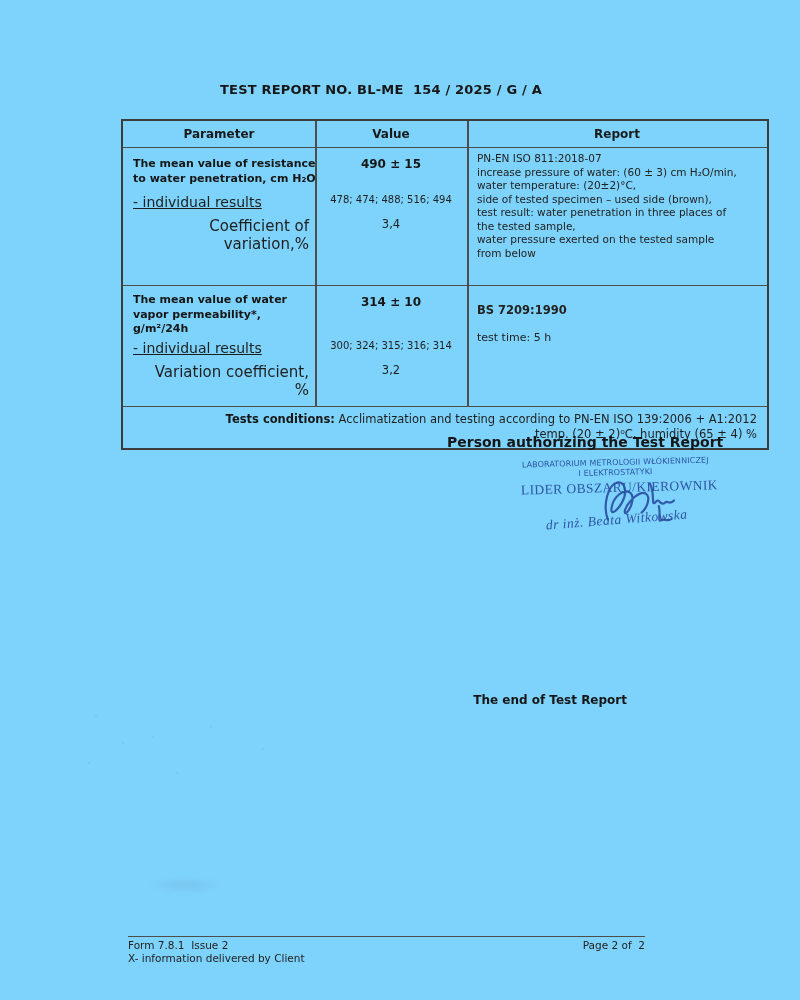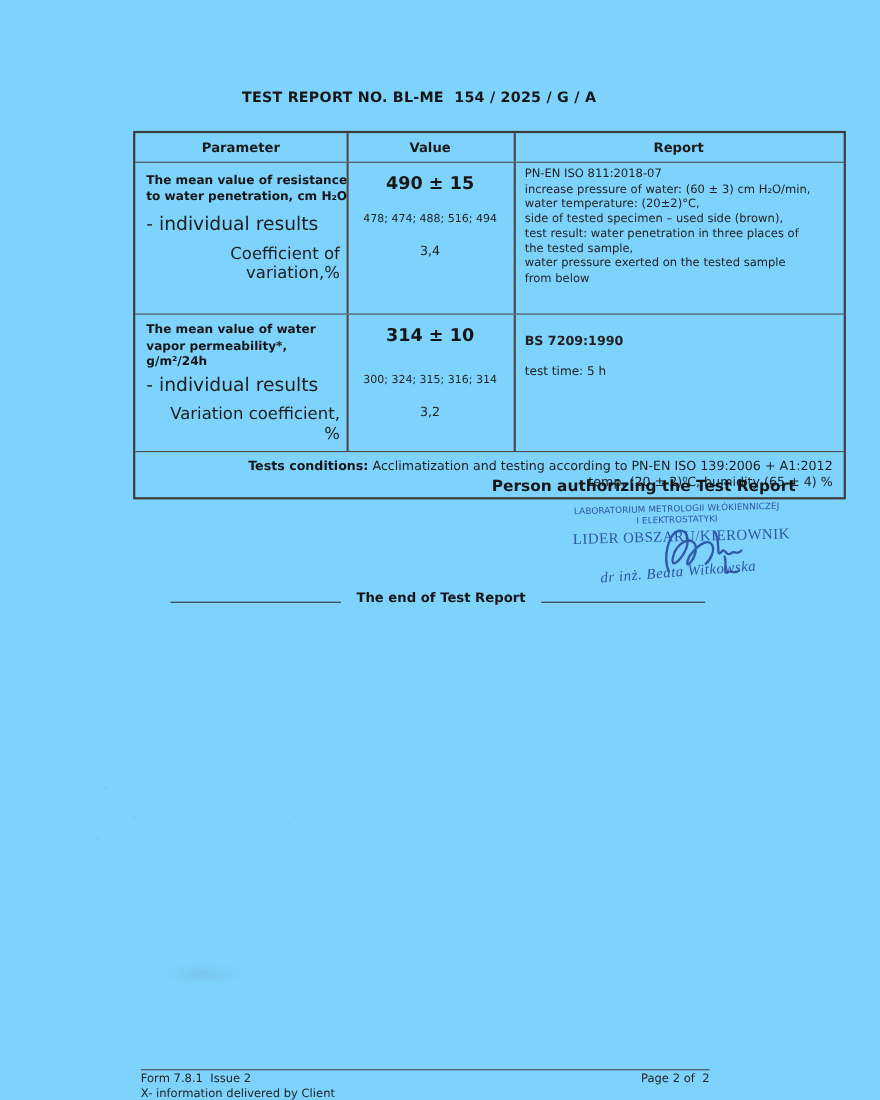--- a/index.html
+++ b/index.html
@@ -31,23 +31,23 @@
     height:27px; align-items:center; border-bottom:1.5px solid #4d4d4d;
     font-weight:bold; font-size:12px; text-align:center; color:#1a1a1a;
   }
 
   .trow { position:relative; display:grid; grid-template-columns:192px 152px 1fr; border-bottom:1.5px solid #4d4d4d; }
   .trow1 { grid-template-rows:auto auto auto 1fr; min-height:138px; }
   .trow2 { grid-template-rows:auto auto auto 1fr; min-height:96px; }
 
   .p-title { grid-column:1; grid-row:1; padding:8px 6px 8px 10px; font-weight:bold; font-size:11px; line-height:15px; white-space:nowrap; color:#161616; }
   .trow2 .p-title { padding:7px 6px 3px 10px; line-height:14.5px; }
-  .v-mean  { grid-column:2; grid-row:1; padding-top:9px; text-align:center; font-weight:bold; font-size:16px; color:#161616; }
+  .v-mean  { grid-column:2; grid-row:1; padding-top:9px; text-align:center; font-weight:bold; font-size:12px; color:#161616; }
   .r-remarks { grid-column:3; grid-row:1/5; padding:4px 26px 5px 10px; font-size:10.5px; line-height:13.5px; white-space:pre-line; color:#222; }
-  .p-ind  { grid-column:1; grid-row:2; padding:0 6px 7px 10px; font-size:17px; }
+  .p-ind  { grid-column:1; grid-row:2; padding:0 6px 7px 10px; font-size:14px;text-decoration:underline; }
   .v-ind  { grid-column:2; grid-row:2; padding:0 2px 7px 2px; text-align:center; font-size:10px; white-space:nowrap; }
   .p-cov  { grid-column:1; grid-row:3; padding:0 6px 7px 13px; font-size:15px;text-align:right; }
   .v-cov  { grid-column:2; grid-row:3; padding:0 2px 7px 2px; text-align:center; font-size:11.5px; }
 
   .remark-bold { font-weight:bold; font-size:11.5px; }
   .remark-normal { font-size:11px; }
 
   .tcond { position:relative; padding:5px 10px 6px 10px; font-size:11.5px; line-height:15px;text-align:right; }
   .cond-label { font-weight:bold; color:#161616; }
   .cond-text { white-space:pre-line; }
@@ -66,29 +66,29 @@
   }
   .stamp-name {
     font-family:"Liberation Serif", serif; font-style:italic; font-size:13.5px;
     margin-top:16px; white-space:nowrap; transform:rotate(-3deg); letter-spacing:0.5px;
   }
   .signature { position:absolute; left:78px; top:18px; width:82px; height:52px; }
 
   
   .endline {
     position:absolute; top:536px; left:155px; width:486px;
-    display:flex; align-items:flex-end; font-weight:bold; font-size:12px; color:#161616;
+    display:flex; align-items:flex-end; font-weight:bold; font-size:12px; color:#161616;flex-direction:column;
   }
   .uline { border-bottom:1.5px solid #333; height:2px; margin-bottom:2px; }
   .uline-left { flex:0 0 155px; }
   .uline-right { flex:1; }
   .end-text { margin:0 14px; white-space:nowrap; }
 
   
-  .footer { position:absolute; top:972px; left:128px; width:517px; border-top:1.5px solid #4d4d4d; font-size:10.5px; color:#222; }
+  .footer { position:absolute; top:936px; left:128px; width:517px; border-top:1.5px solid #4d4d4d; font-size:10.5px; color:#222; }
   .frow { display:flex; justify-content:space-between; padding-top:2px; }
   .frow span { white-space:pre; }
   .fnote { padding-top:1px; }
 
   
   .smudge {
     position:absolute; left:148px; top:876px; width:74px; height:18px;
     background:radial-gradient(closest-side, rgba(110,145,190,0.20), rgba(110,145,190,0));
     filter:blur(1.5px);
   }

